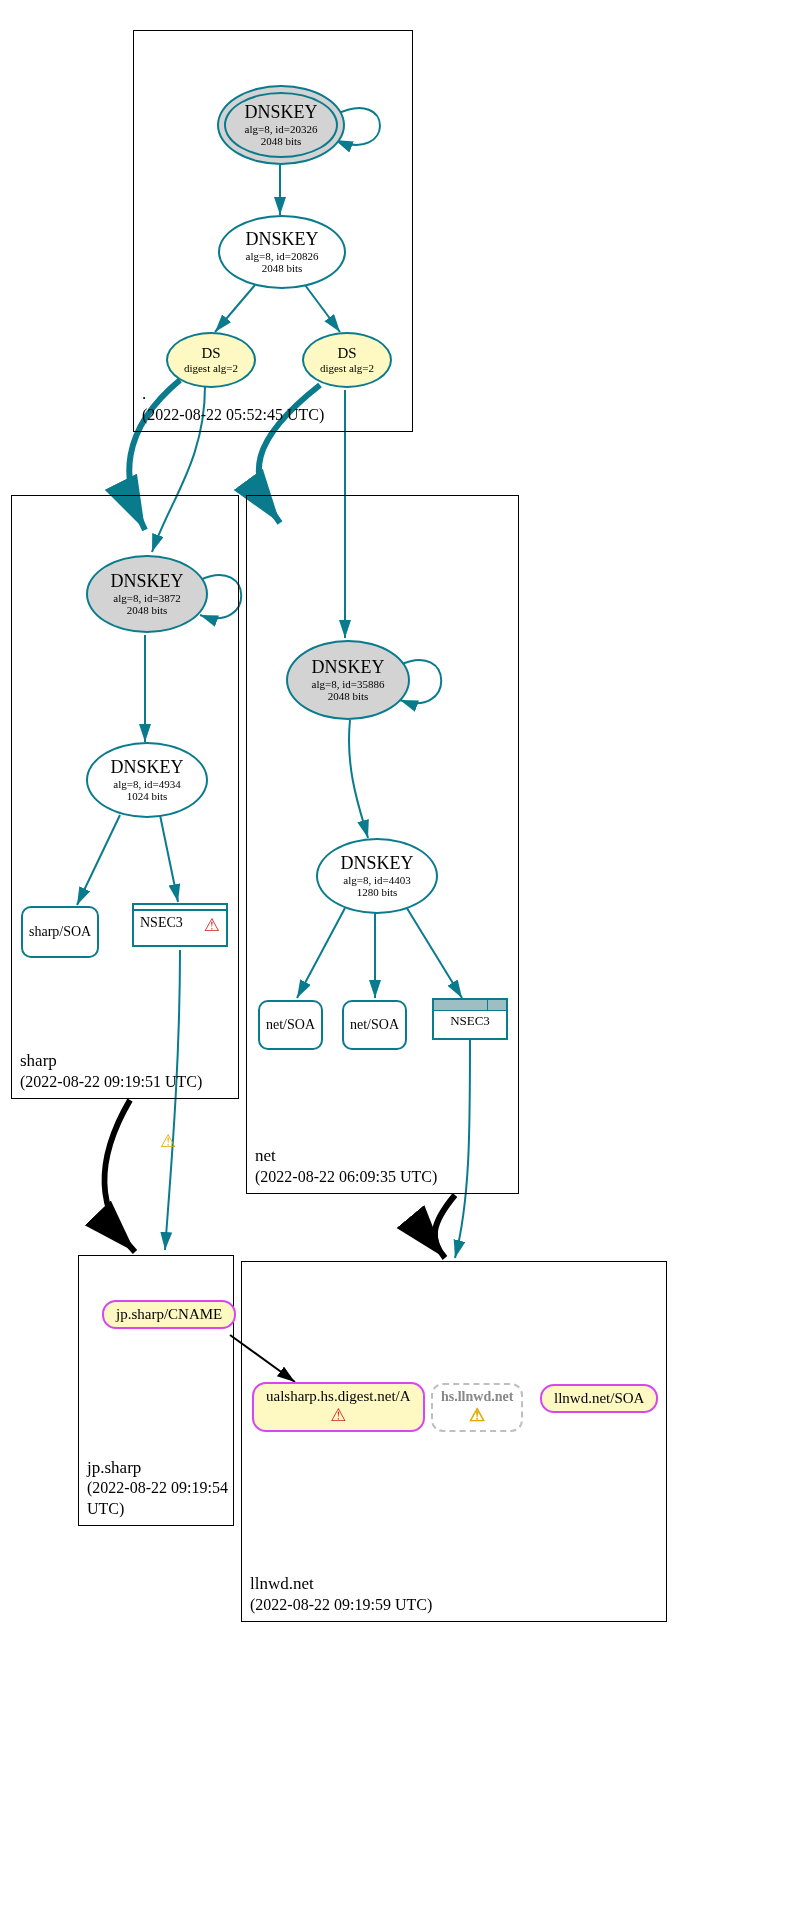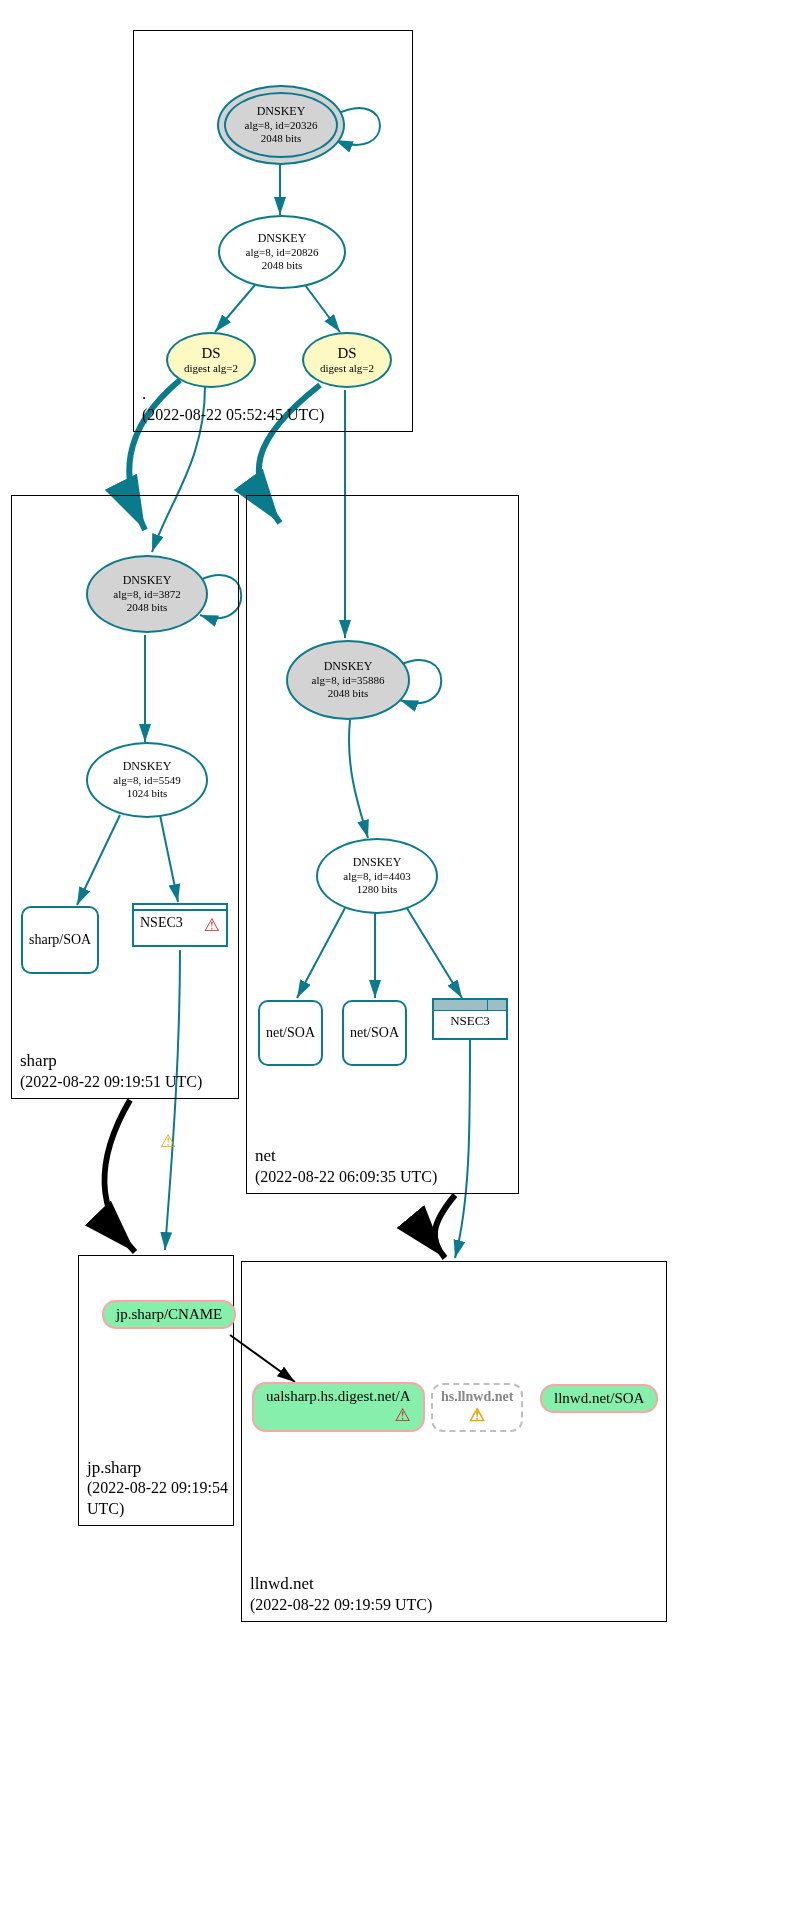--- a/index.html
+++ b/index.html
@@ -9,29 +9,29 @@
   .zone{position:absolute;border:1px solid #000;background:transparent;}
   .zone .zlabel{position:absolute;bottom:6px;left:8px;font-size:17px;line-height:1.2;}
   .zone .zlabel .ts{font-size:16px;}
 
   .node{position:absolute;text-align:center;font-size:12px;line-height:1.15;
         display:flex;flex-direction:column;justify-content:center;align-items:center;}
   .dnskey{border:2px solid #0a7b8c;border-radius:50%;background:#fff;}
   .dnskey.filled{background:#d3d3d3;}
   .dnskey.double::after{content:"";position:absolute;top:5px;left:5px;right:5px;bottom:5px;
                          border:2px solid #0a7b8c;border-radius:50%;}
-  .dnskey .t1{font-size:12px;}
+  .dnskey .t1{font-size:18px;}
   .dnskey .t2,.dnskey .t3{font-size:11px;}
 
   .ds{border:2px solid #0a7b8c;border-radius:50%;background:#fef9c3;}
   .ds .t1{font-size:15px;}
   .ds .t2{font-size:11px;}
 
-  .soa{border:2px solid #0a7b8c;border-radius:10px;background:#fff;padding:16px 6px;font-size:14px;}
-  .rrblack{border:2px solid #fca5a5;border-radius:14px;background:#86efac;padding:4px 12px;font-size:15px;align-items:flex-end;}
+  .soa{border:2px solid #0a7b8c;border-radius:10px;background:#fff;padding:8px 6px;font-size:14px;}
+  .rrblack{border:2px solid #d946ef;border-radius:14px;background:#fef9c3;padding:4px 12px;font-size:15px;}
 
   .nsec-sharp{border:2px solid #0a7b8c;background:#fff;width:92px;height:40px;}
   .nsec-sharp::before{content:"";position:absolute;top:4px;left:0;right:0;border-top:2px solid #0a7b8c;}
   .nsec-sharp .lbl{position:absolute;top:10px;left:6px;font-size:14px;}
 
   .nsec-net{width:72px;height:38px;border:2px solid #0a7b8c;background:#fff;}
   .nsec-net .top{position:absolute;top:0;left:0;right:0;height:10px;background:#9dbfc4;
                  border-bottom:1px solid #0a7b8c;}
   .nsec-net .top::after{content:"";position:absolute;top:0;right:18px;bottom:0;border-left:1px solid #0a7b8c;}
   .nsec-net .lbl{position:absolute;top:14px;left:0;right:0;text-align:center;font-size:13px;}
@@ -138,21 +138,21 @@
   <span class="t2">digest alg=2</span>
 </div>
 
 <div class="node dnskey filled" style="left:86px;top:555px;width:118px;height:74px">
   <span class="t1">DNSKEY</span>
   <span class="t2">alg=8, id=3872</span>
   <span class="t3">2048 bits</span>
 </div>
 <div class="node dnskey" style="left:86px;top:742px;width:118px;height:72px">
   <span class="t1">DNSKEY</span>
-  <span class="t2">alg=8, id=5549</span>
+  <span class="t2">alg=8, id=4934</span>
   <span class="t3">1024 bits</span>
 </div>
 <div class="node soa" style="left:21px;top:906px;height:32px">
   <span>sharp/SOA</span>
 </div>
 <div class="node nsec-sharp" style="left:132px;top:903px">
   <span class="lbl">NSEC3</span>
   <span class="warn-r" style="position:absolute;right:6px;top:10px">⚠</span>
 </div>
 

